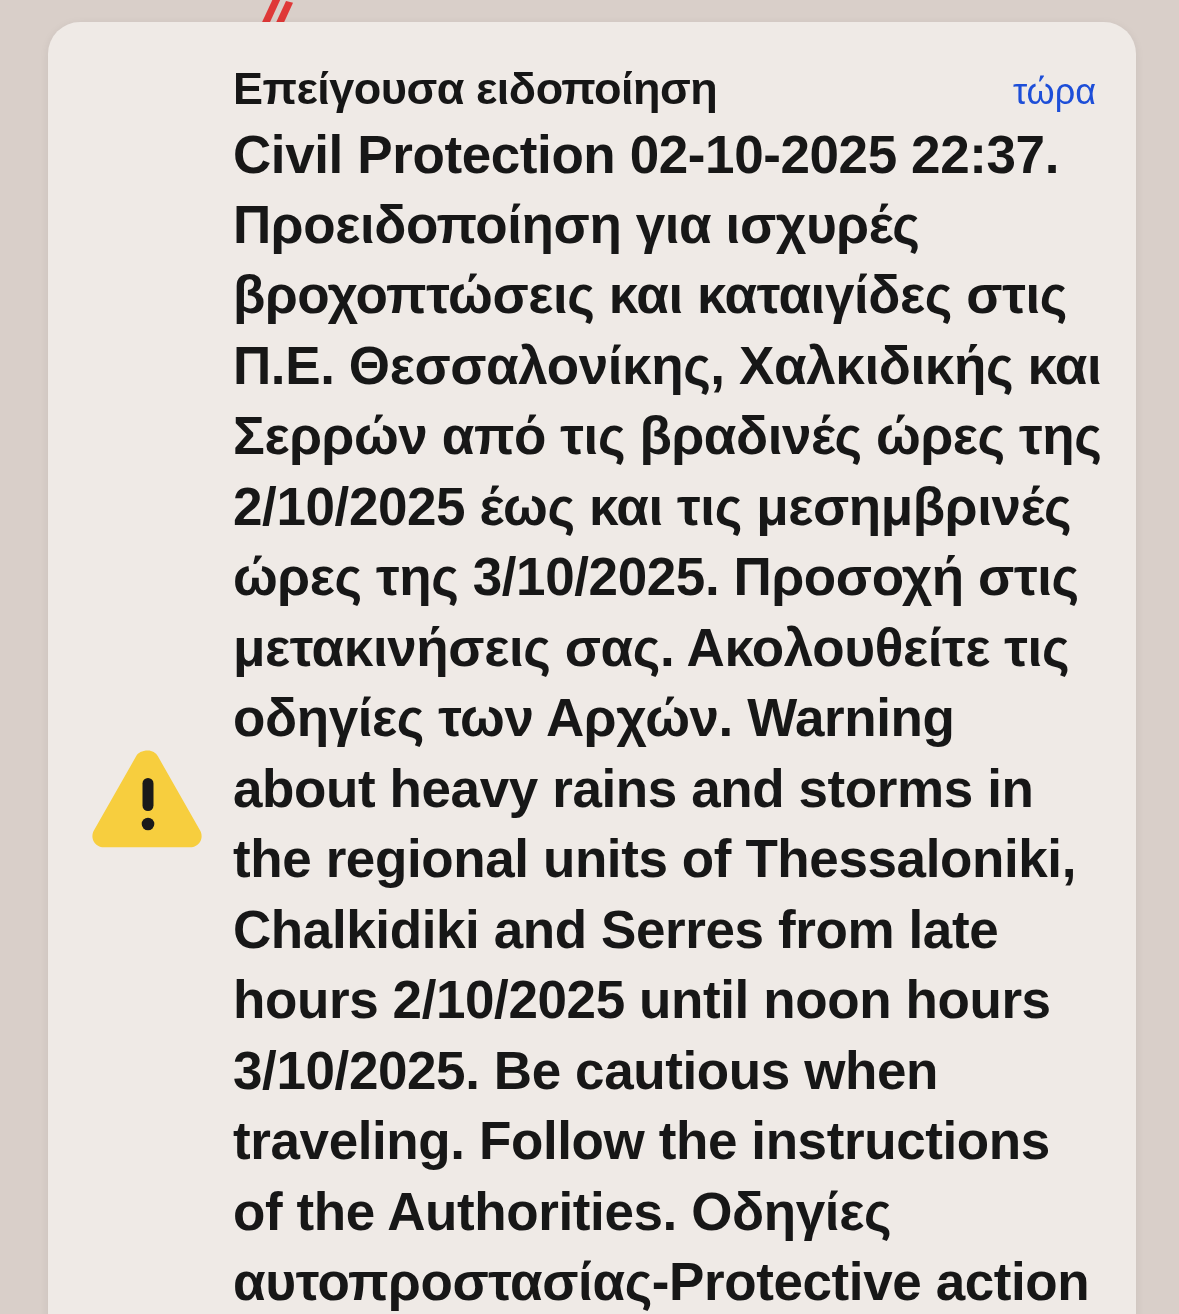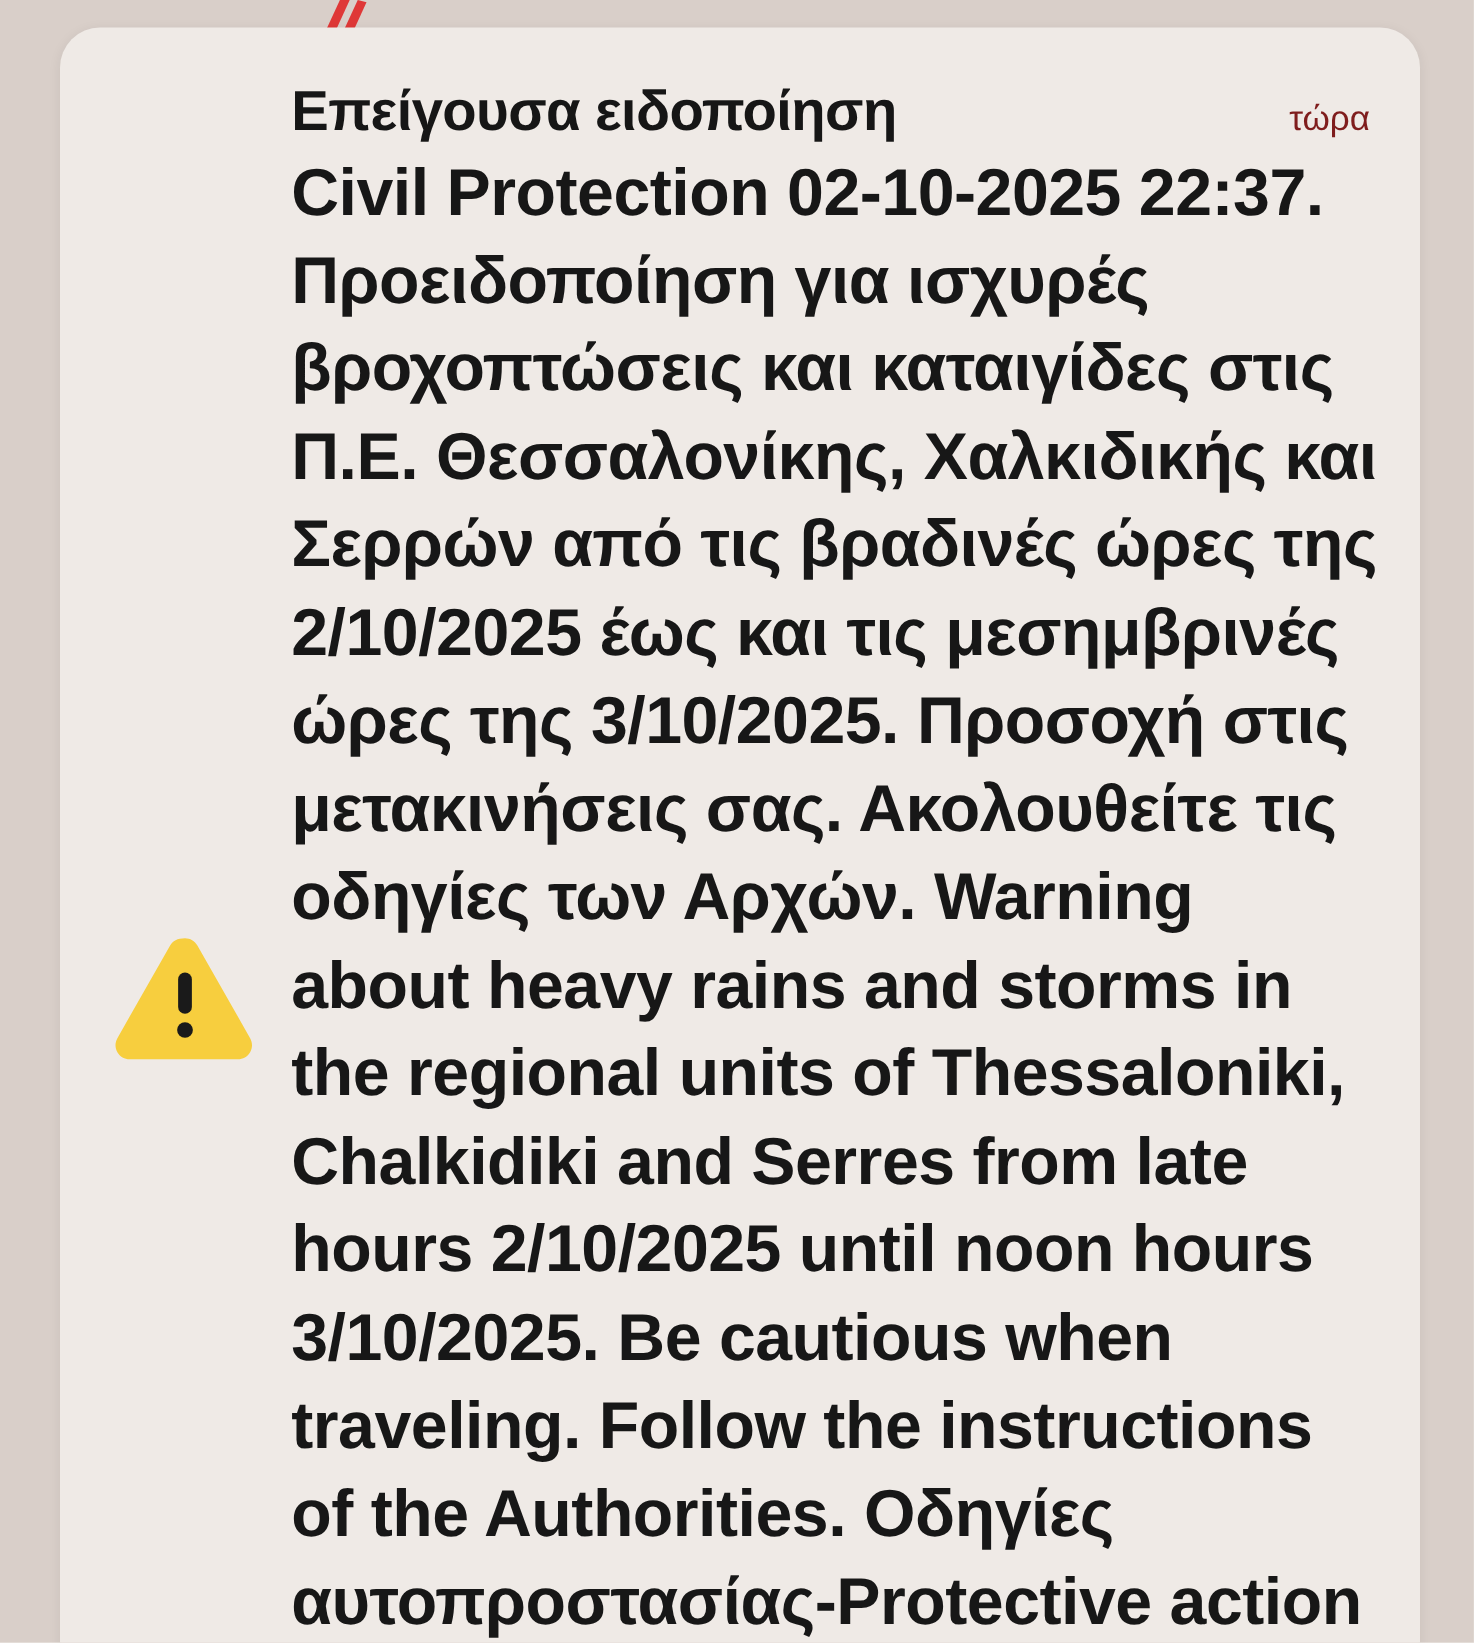--- a/index.html
+++ b/index.html
@@ -78,23 +78,23 @@
   .title {
     font-size: 45px;
     font-weight: 700;
     color: #161616;
     letter-spacing: -0.5px;
     line-height: 1.1;
     white-space: nowrap;
   }
 
   .timestamp {
-    font-size: 28px;
+    font-size: 36px;
     font-weight: 400;
-    color: #7f1d1d;
+    color: #1d4ed8;
     white-space: nowrap;
     padding-right: 6px;
   }
 
   .body-text {
     margin-top: 6px;
     font-size: 53px;
     font-weight: 600;
     color: #171717;
     line-height: 1.33;

